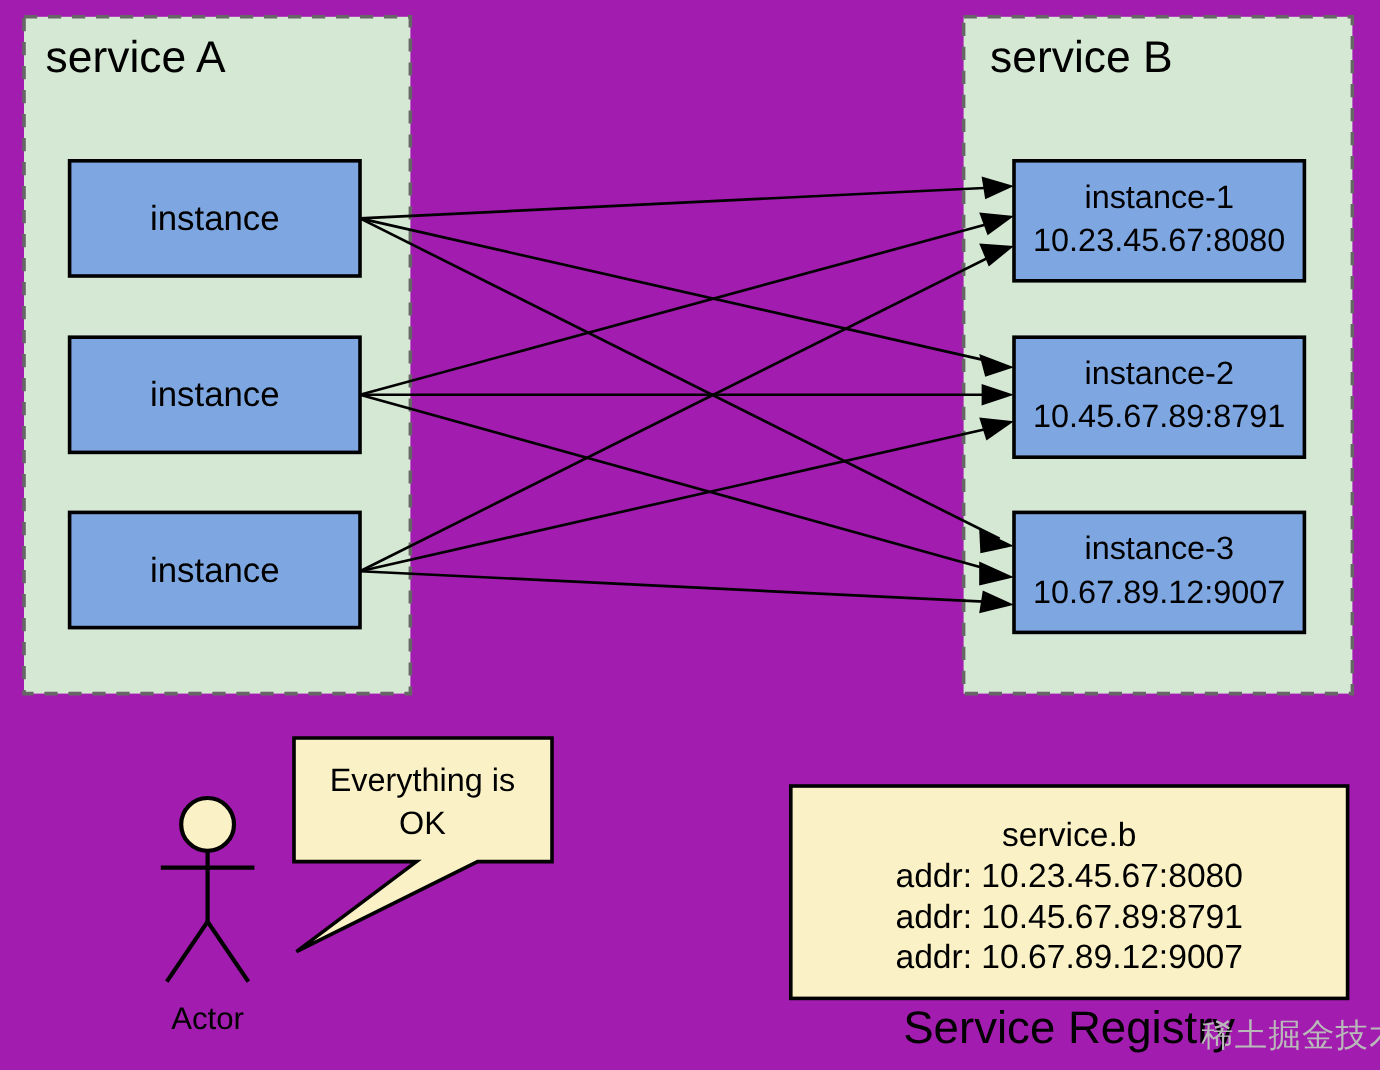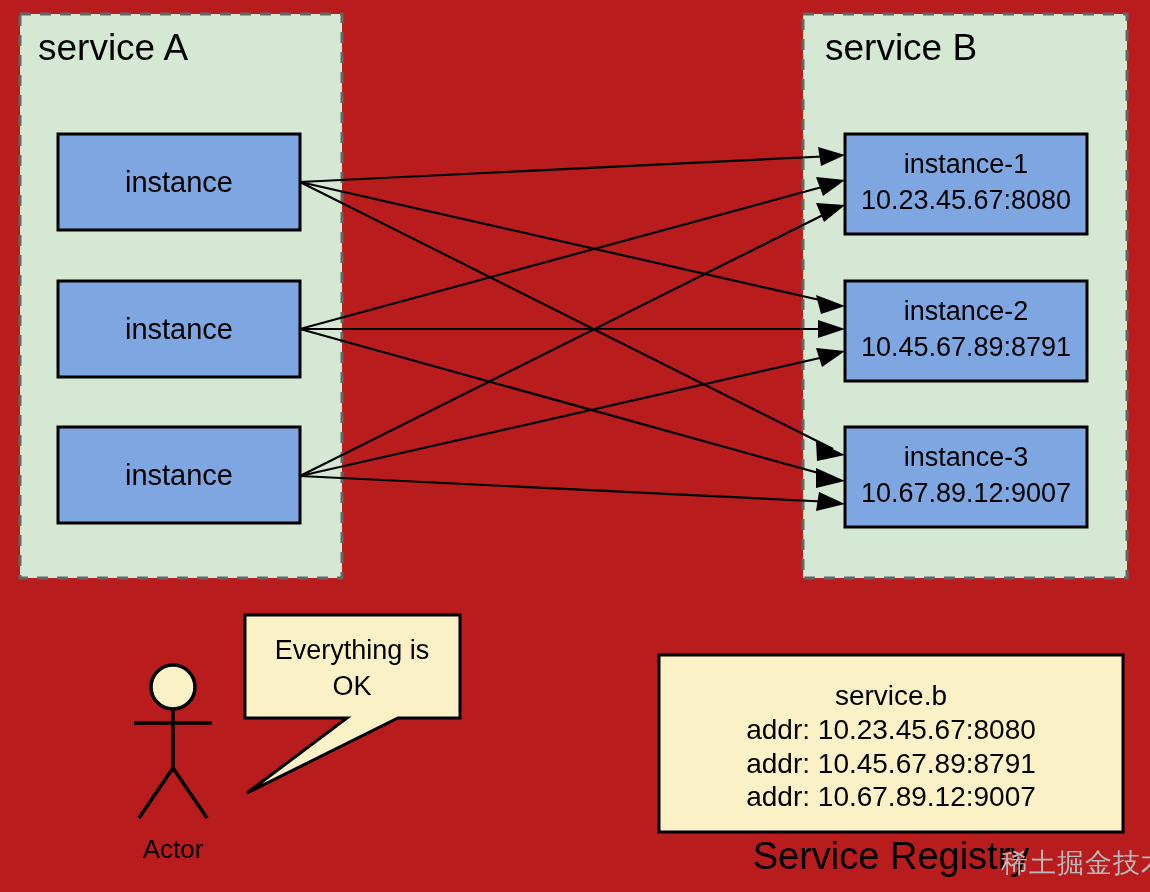--- a/index.html
+++ b/index.html
@@ -7,21 +7,21 @@
     padding: 0;
     background: #ffffff;
   }
   body {
     font-family: "Liberation Sans", sans-serif;
   }
   #stage {
     position: relative;
     width: 1150px;
     height: 892px;
-    background: #b91c1c;
+    background: #a21caf;
     overflow: hidden;
   }
   #diagram {
     position: absolute;
     inset: 0;
     width: 1150px;
     height: 892px;
     display: block;
   }
   .svc-box-fill { fill: #D5E8D4; }

